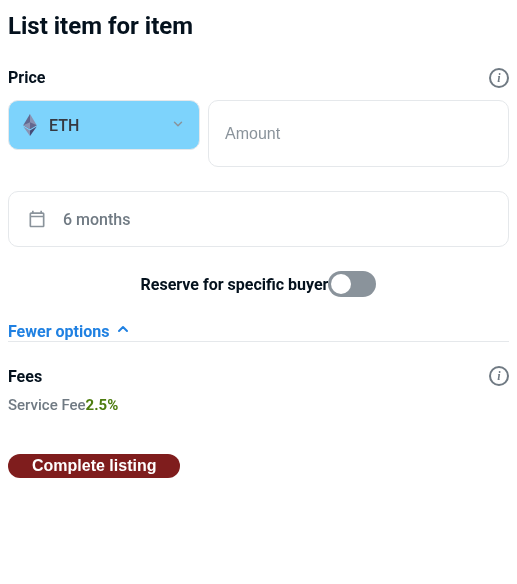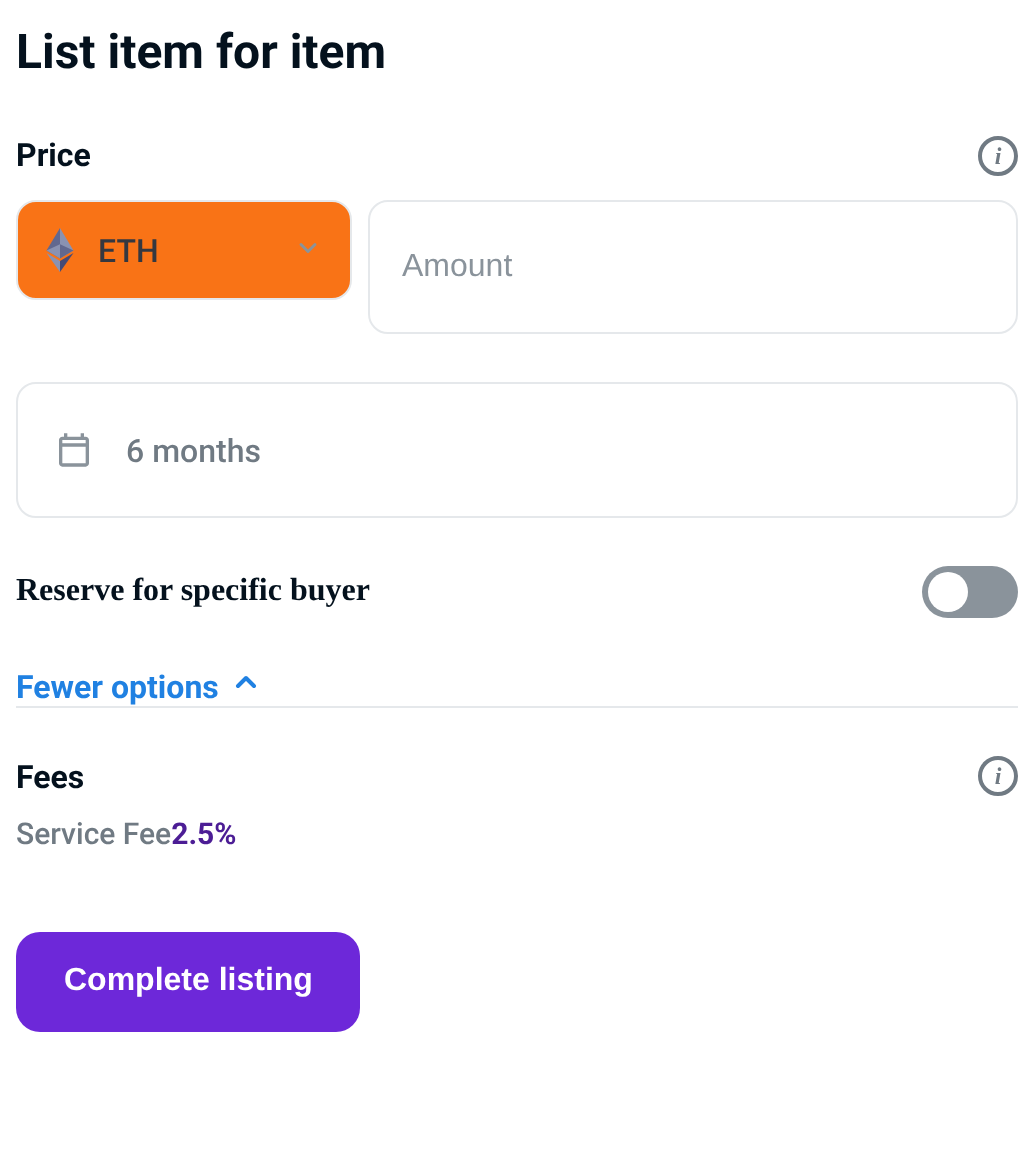--- a/index.html
+++ b/index.html
@@ -49,26 +49,26 @@
       cursor: pointer;
     }
     .price-row {
       display: flex;
       gap: 8px;
     }
     .currency-select {
       display: flex;
       align-items: center;
       justify-content: space-between;
-      background: #f97316;
+      background: #7dd3fc;
       border: 1px solid #e5e8eb;
       border-radius: 10px;
       padding: 4px 14px;
       height: 50px;
-      width: 168px;
+      width: 192px;
       cursor: pointer;
     }
     .currency-left {
       display: flex;
       align-items: center;
       gap: 12px;
     }
     .eth-icon {
       display: flex;
       align-items: center;
@@ -93,39 +93,38 @@
     }
     .amount-input::placeholder {
       color: #8a939b;
     }
     .duration-select {
       display: flex;
       align-items: center;
       gap: 16px;
       border: 1px solid #e5e8eb;
       border-radius: 10px;
-      height: 68px;
+      height: 56px;
       padding: 0 18px;
       cursor: pointer;
     }
     .calendar-icon {
       color: #8a939b;
       display: flex;
       align-items: center;
     }
     .duration-value {
       font-size: 16px;
       color: #707a83;
       font-weight: 500;
     }
     .reserve-row {
       display: flex;
-      justify-content: space-between;
-      align-items: center;
-      font-family: Liberation Serif, serif;
+      justify-content: center;
+      align-items: center;
     }
     .reserve-label {
       font-size: 16px;
       font-weight: 700;
     }
     .toggle {
       width: 48px;
       height: 26px;
       background: #8a939b;
       border-radius: 13px;
@@ -172,30 +171,30 @@
       margin-bottom: 40px;
     }
     .fee-name {
       font-size: 15px;
       color: #707a83;
       font-weight: 500;
     }
     .fee-value {
       font-size: 15px;
       font-weight: 700;
-      color: #4c1d95;
+      color: #4d7c0f;
     }
     .submit-btn {
-      background: #6d28d9;
+      background: #7f1d1d;
       color: #fff;
       font-size: 16px;
       font-weight: 700;
       border: none;
       border-radius: 12px;
-      padding: 16px 24px;
+      padding: 3px 24px;
       cursor: pointer;
     }
   </style>
 </head>
 <body>
 
 
 
 <h1 class="page-title">List item for item</h1>
 

